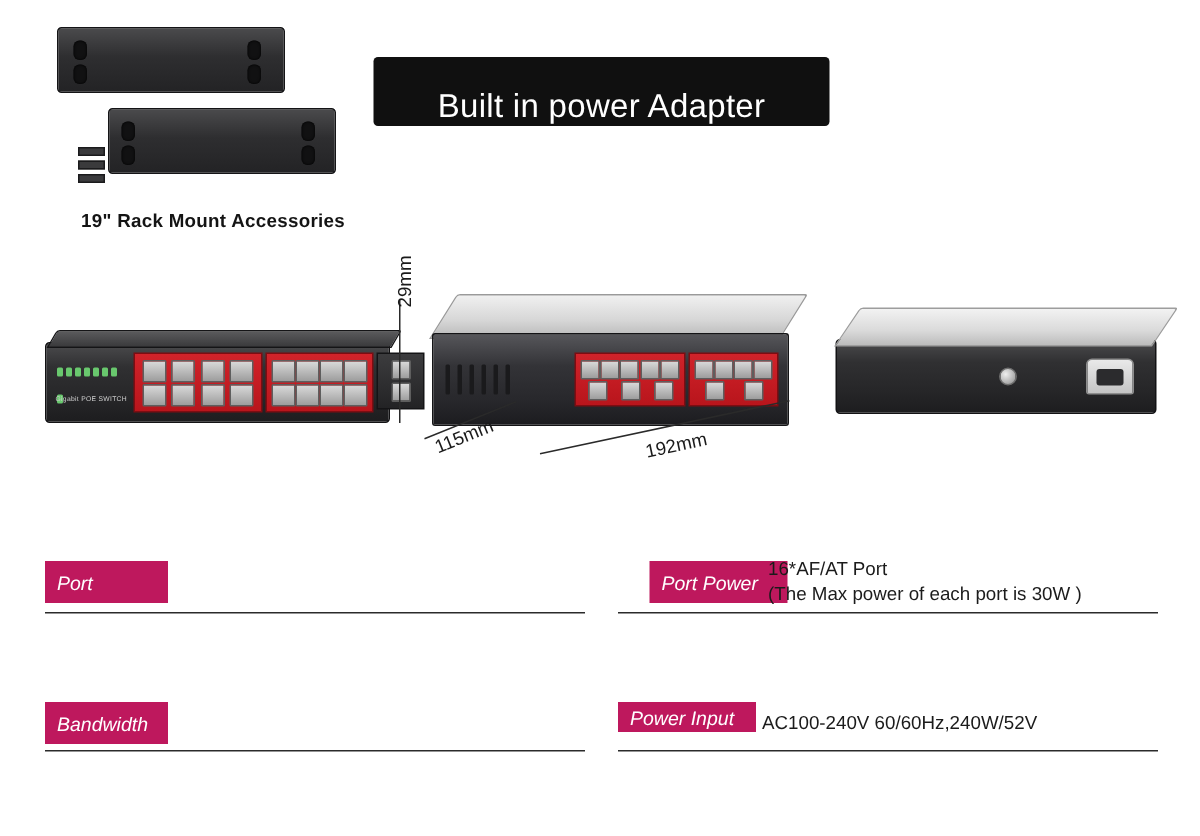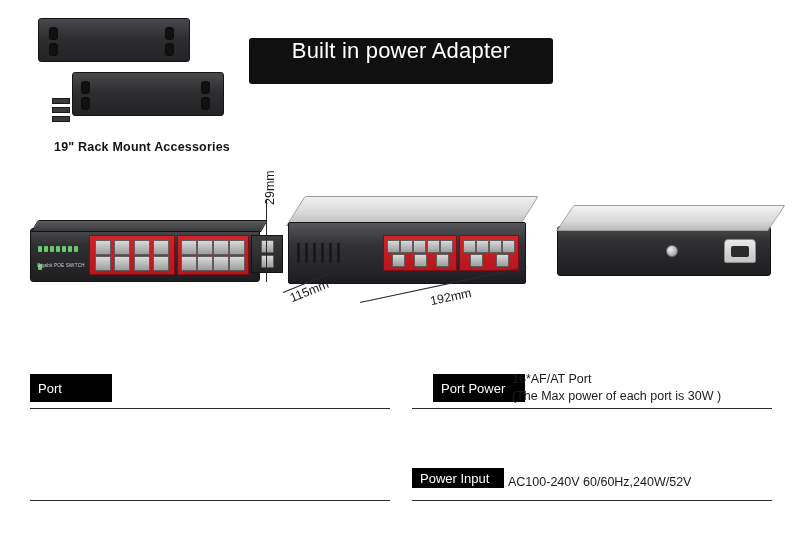--- a/index.html
+++ b/index.html
@@ -54,21 +54,21 @@
   }
 
   
   .banner {
     position: absolute;
     left: 249px; top: 38px;
     width: 304px; height: 46px;
     background: #101010;
     border-radius: 3px;
     display: flex;
-    align-items: flex-start;
+    align-items: flex-end;
     justify-content: center;
   }
   .banner-text {
     color: #ffffff;
     font-size: 22px;
     letter-spacing: .2px;
   }
   .model-name {
     position: absolute;
     left: 249px; top: 112px;
@@ -176,27 +176,28 @@
   
   .dim { position: absolute; font-size: 12.5px; color: #1a1a1a; }
   .dim-h { left: 263px; top: 205px; transform: rotate(-90deg); transform-origin: left top; }
   .dim-115 { left: 289px; top: 284px; transform: rotate(-22deg); }
   .dim-192 { left: 430px; top: 290px; transform: rotate(-12deg); }
   .tickline { position:absolute; background:#2a2a2a; }
 
   
   .spec-label {
     position: absolute;
-    background: #000000;
+    background: #be185d;
     color: #ffffff;
     font-size: 13px;
     display: flex;
     align-items: center;
     padding-left: 8px;
     box-sizing: border-box;
+    font-style: italic;
   }
   .spec-value {
     position: absolute;
     font-size: 12.5px;
     color: #1b1b1b;
     line-height: 17px;
     white-space: pre-line;
   }
   .underline {
     position: absolute;
@@ -337,19 +338,20 @@
   <div class="dim dim-192">192mm</div>
 
   <div class="spec-label lbl-port">Port</div>
   <div class="underline ul-port"></div>
 
   <div class="spec-label lbl-portpower">Port Power</div>
   <div class="spec-value val-portpower">16*AF/AT Port
 (The Max power of each port is 30W )</div>
   <div class="underline ul-portpower"></div>
 
+  <div class="spec-label lbl-bandwidth">Bandwidth</div>
   <div class="underline ul-bandwidth"></div>
 
   <div class="spec-label lbl-powerin">Power Input</div>
   <div class="spec-value val-powerin">AC100-240V 60/60Hz,240W/52V</div>
   <div class="underline ul-powerin"></div>
 
 </div>
 
 </body></html>

